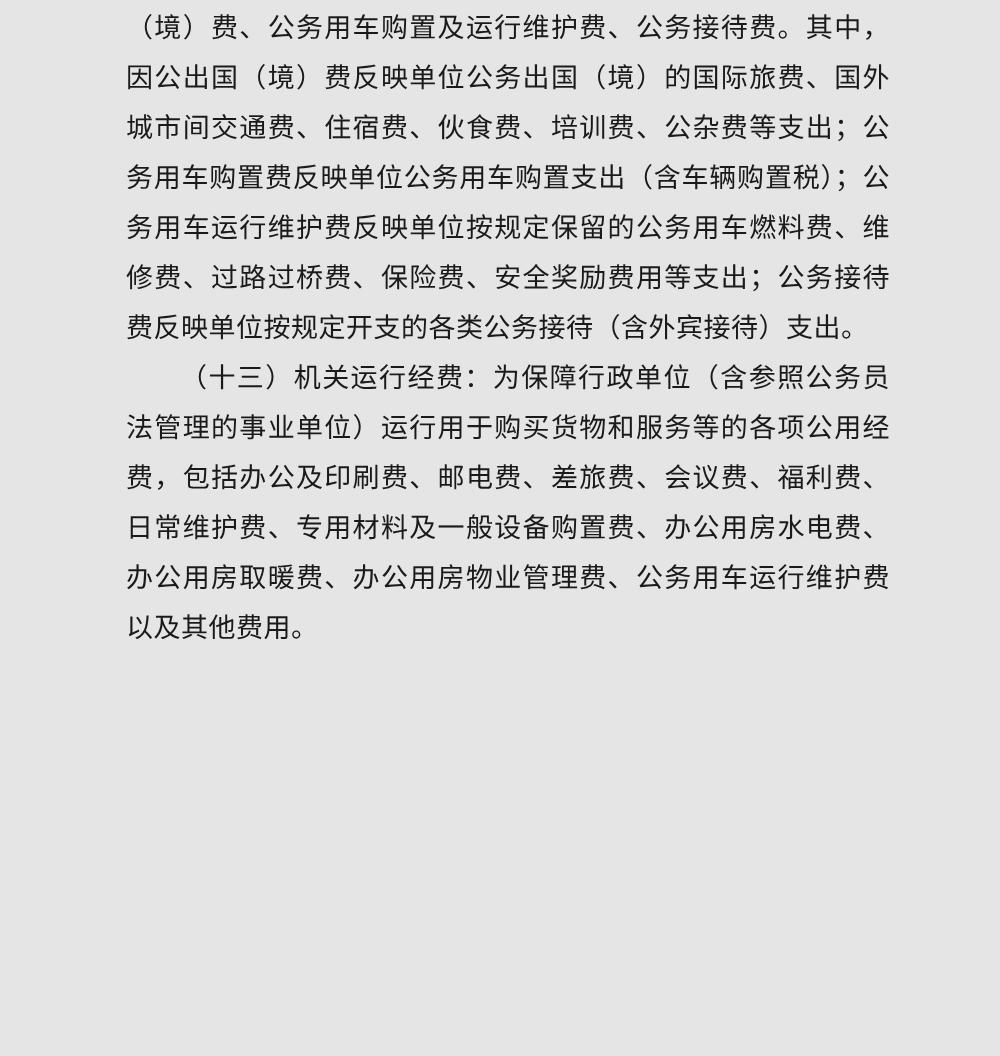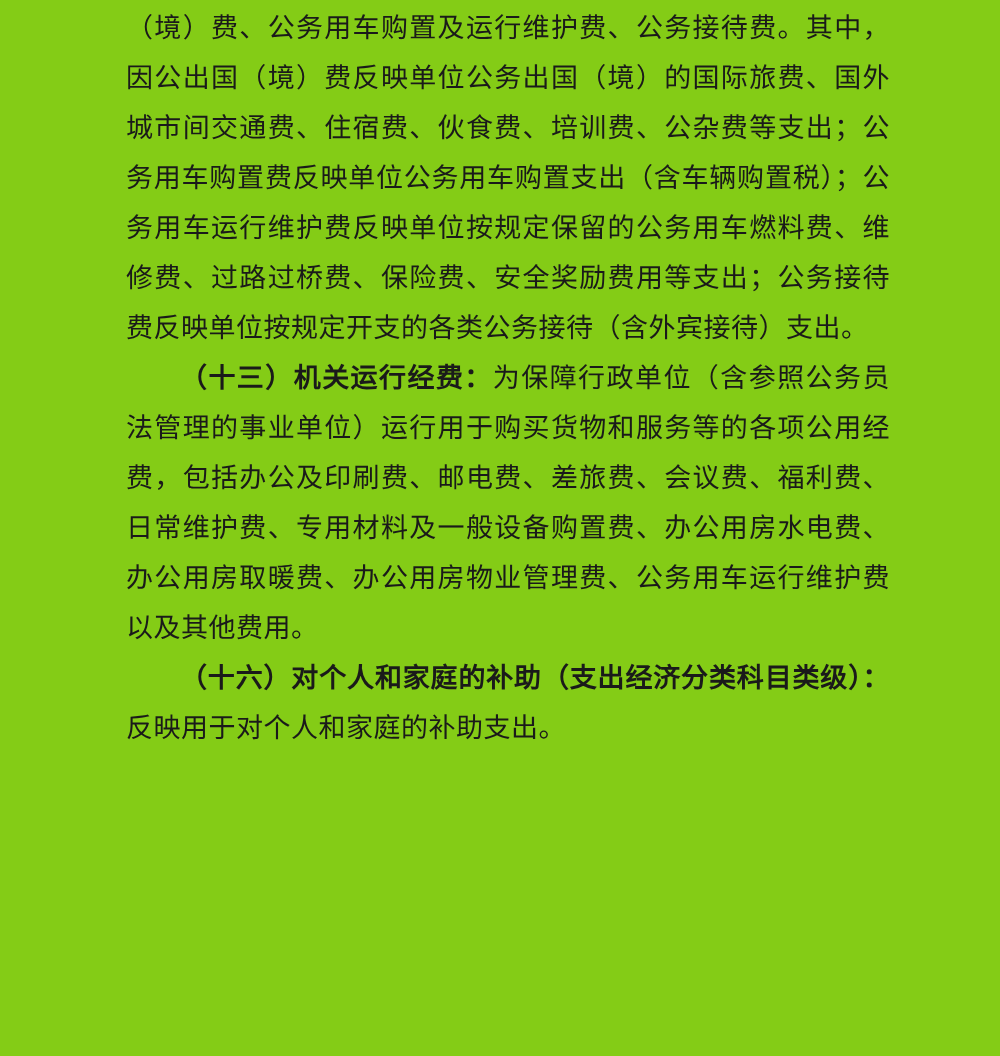--- a/index.html
+++ b/index.html
@@ -10,55 +10,52 @@
     width: 1000px;
     height: 1056px;
     background: #ffffff;
     overflow: hidden;
   }
   .doc-page {
     box-sizing: border-box;
     width: 1000px;
     height: 1056px;
     padding: 3px 110px 0 126px;
-    background: #84cc16;
+    background: #e5e5e5;
     font-family: "Liberation Serif", "DejaVu Serif", serif;
     color: #1a1a1a;
   }
   .doc-page p {
     margin: 0;
     padding: 0;
     font-size: 27px;
     line-height: 50px;
     text-align: justify;
     text-justify: inter-character;
     letter-spacing: 0.5px;
   }
   .doc-page p.indent {
     text-indent: 2em;
   }
   .run-bold {
-    font-weight: 700;
+    font-weight: 400;
   }
   .run-normal {
     font-weight: 400;
   }
 </style>
 </head>
 <body>
 
 <div class="doc-page">
 
   <p>
     <span class="run-normal">（境）费、公务用车购置及运行维护费、公务接待费。其中，因公出国（境）费反映单位公务出国（境）的国际旅费、国外城市间交通费、住宿费、伙食费、培训费、公杂费等支出；公务用车购置费反映单位公务用车购置支出（含车辆购置税）；公务用车运行维护费反映单位按规定保留的公务用车燃料费、维修费、过路过桥费、保险费、安全奖励费用等支出；公务接待费反映单位按规定开支的各类公务接待（含外宾接待）支出。</span>
   </p>
 
   <p class="indent">
     <span class="run-bold">（十三）机关运行经费：</span><span class="run-normal">为保障行政单位（含参照公务员法管理的事业单位）运行用于购买货物和服务等的各项公用经费，包括办公及印刷费、邮电费、差旅费、会议费、福利费、日常维护费、专用材料及一般设备购置费、办公用房水电费、办公用房取暖费、办公用房物业管理费、公务用车运行维护费以及其他费用。</span>
   </p>
 
 
 
-  <p class="indent">
-    <span class="run-bold">（十六）对个人和家庭的补助（支出经济分类科目类级）：</span><span class="run-normal">反映用于对个人和家庭的补助支出。</span>
-  </p>
 
 </div>
 
 </body></html>

